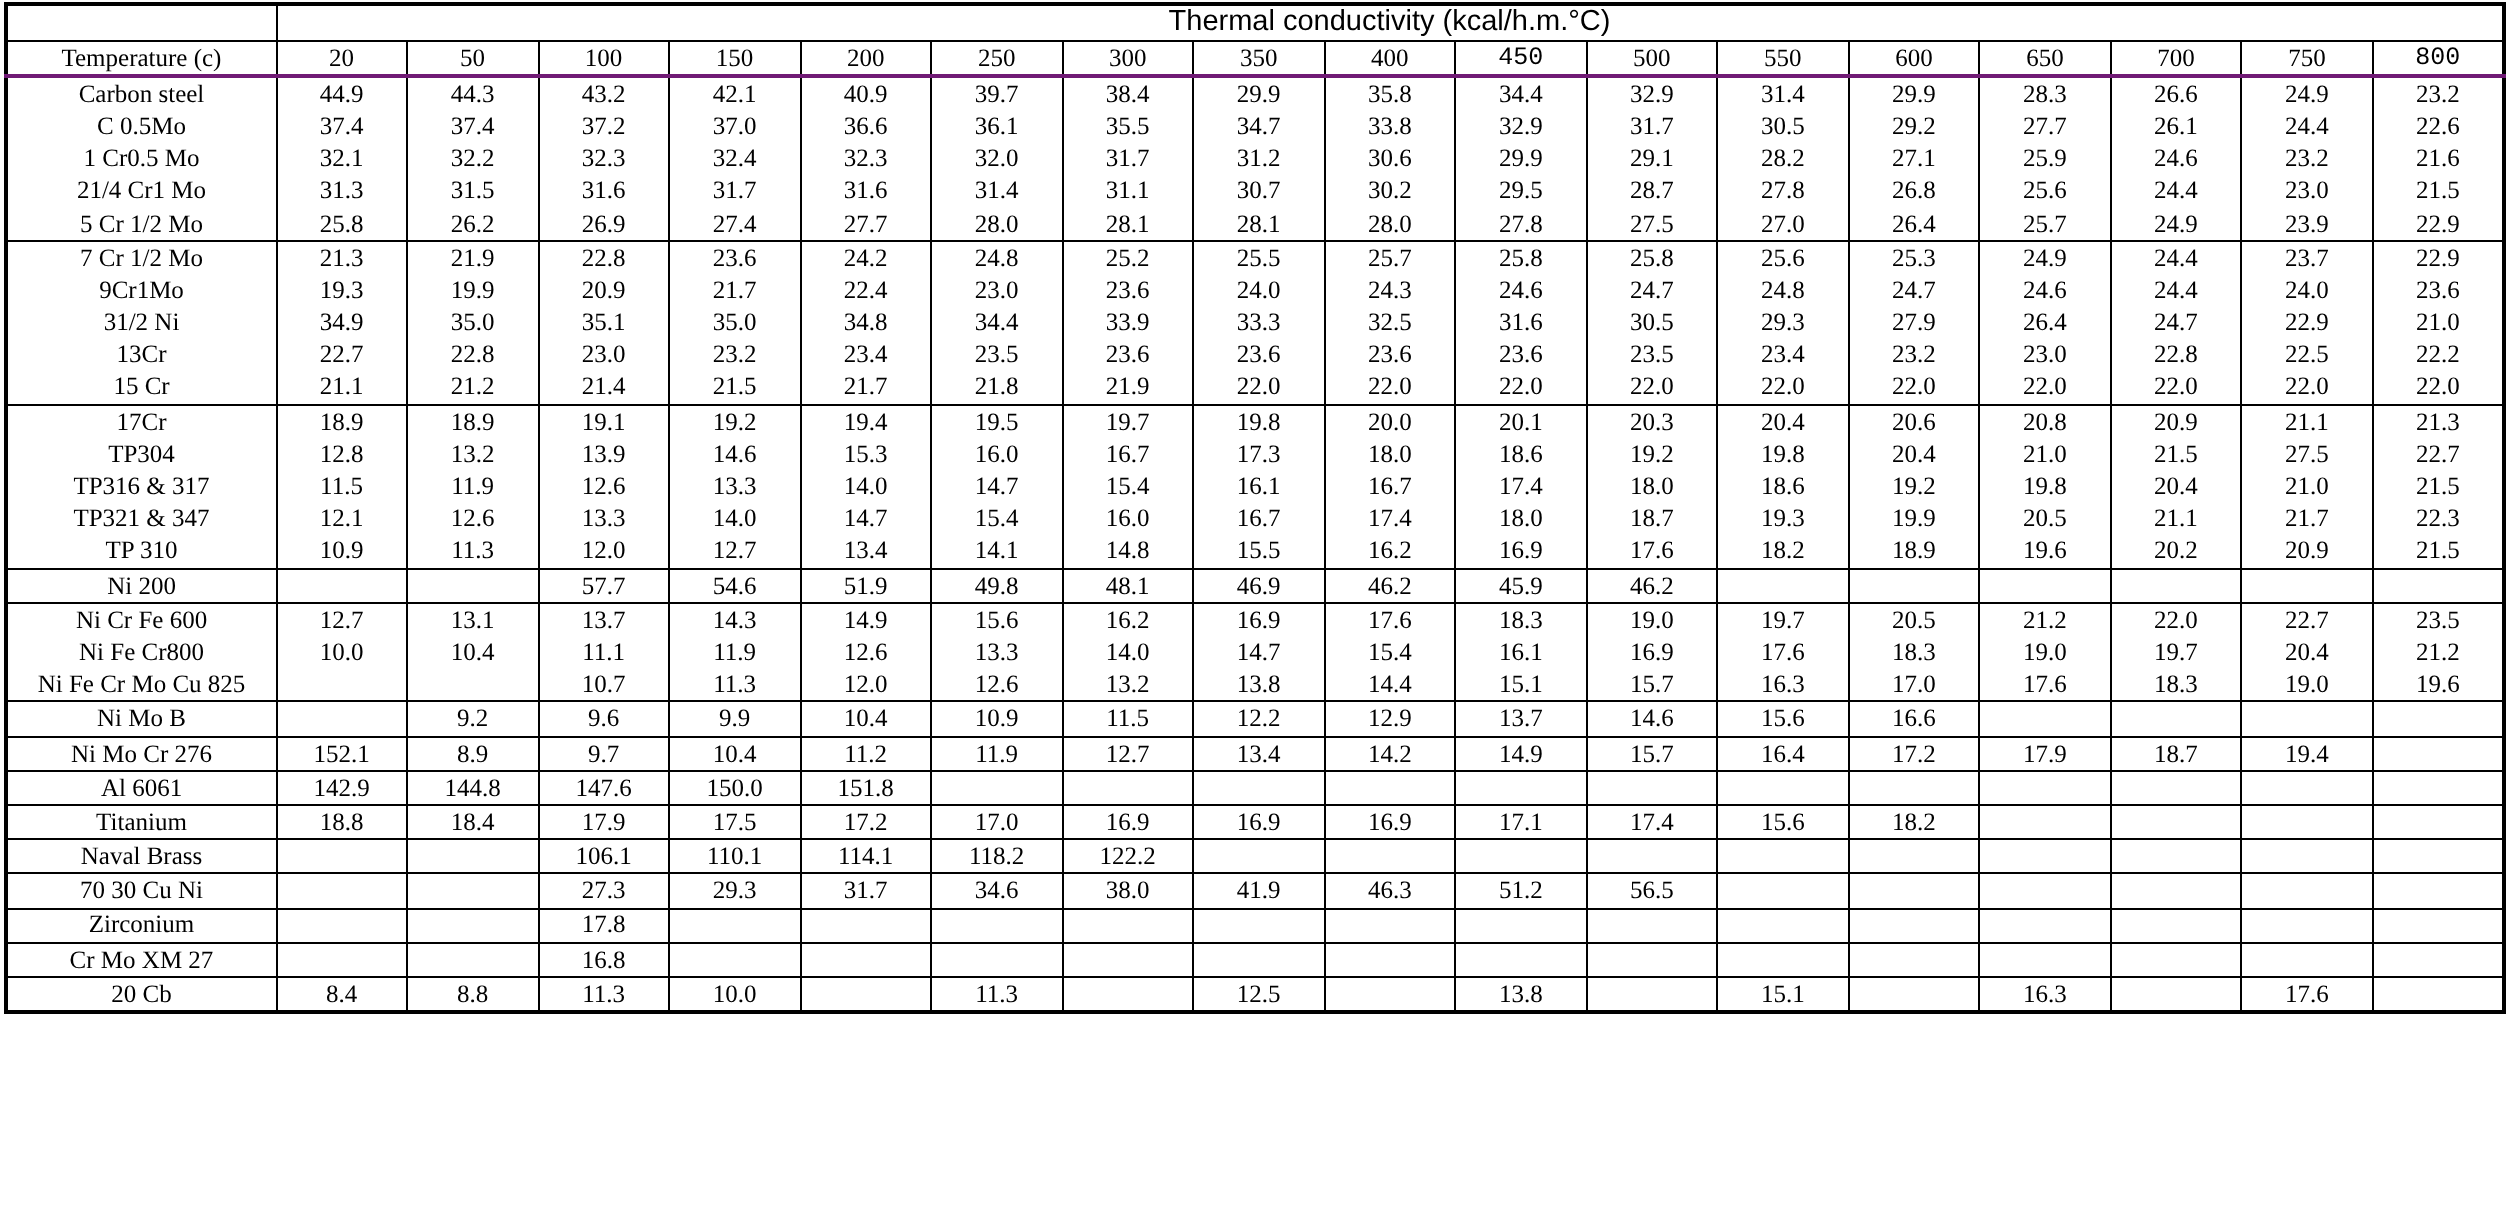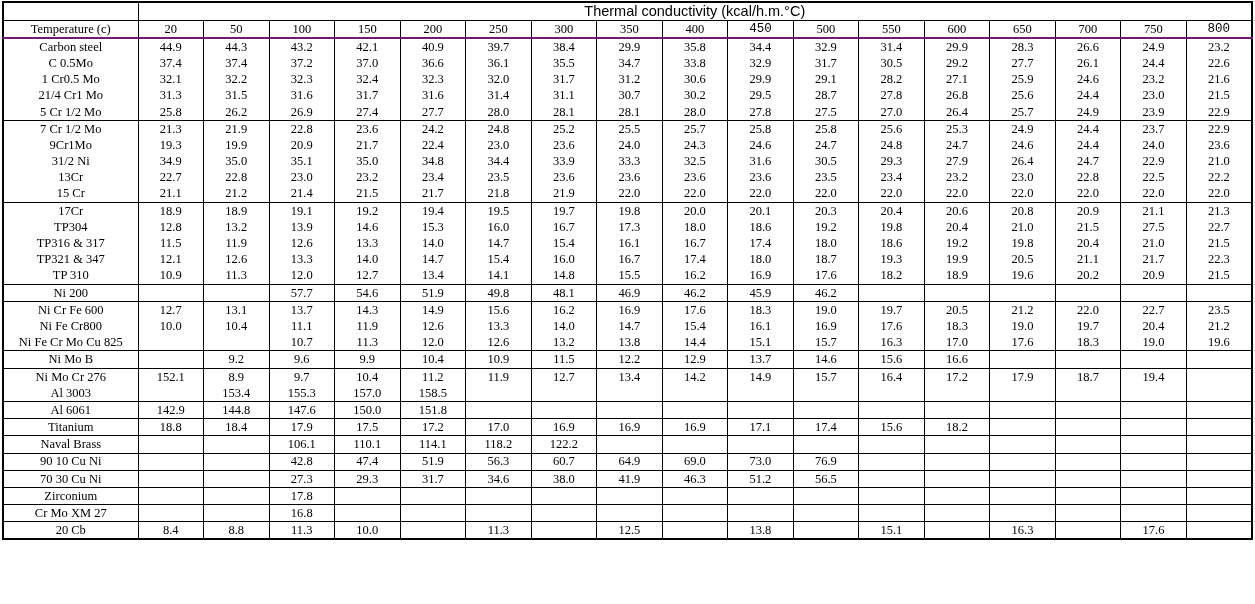--- a/index.html
+++ b/index.html
@@ -499,40 +499,20 @@
           <td>14.2</td>
           <td>14.9</td>
           <td>15.7</td>
           <td>16.4</td>
           <td>17.2</td>
           <td>17.9</td>
           <td>18.7</td>
           <td>19.4</td>
           <td></td>
         </tr>
-        <tr>
-          <td>Al 3003</td>
-          <td></td>
-          <td>153.4</td>
-          <td>155.3</td>
-          <td>157.0</td>
-          <td>158.5</td>
-          <td></td>
-          <td></td>
-          <td></td>
-          <td></td>
-          <td></td>
-          <td></td>
-          <td></td>
-          <td></td>
-          <td></td>
-          <td></td>
-          <td></td>
-          <td></td>
-        </tr>
         <tr class="group-start">
           <td>Al 6061</td>
           <td>142.9</td>
           <td>144.8</td>
           <td>147.6</td>
           <td>150.0</td>
           <td>151.8</td>
           <td></td>
           <td></td>
           <td></td>
@@ -580,40 +560,20 @@
           <td></td>
           <td></td>
           <td></td>
           <td></td>
           <td></td>
           <td></td>
           <td></td>
           <td></td>
         </tr>
         <tr class="group-start">
-          <td>90 10 Cu Ni</td>
-          <td></td>
-          <td></td>
-          <td>42.8</td>
-          <td>47.4</td>
-          <td>51.9</td>
-          <td>56.3</td>
-          <td>60.7</td>
-          <td>64.9</td>
-          <td>69.0</td>
-          <td>73.0</td>
-          <td>76.9</td>
-          <td></td>
-          <td></td>
-          <td></td>
-          <td></td>
-          <td></td>
-          <td></td>
-        </tr>
-        <tr class="group-start">
           <td>70 30 Cu Ni</td>
           <td></td>
           <td></td>
           <td>27.3</td>
           <td>29.3</td>
           <td>31.7</td>
           <td>34.6</td>
           <td>38.0</td>
           <td>41.9</td>
           <td>46.3</td>

